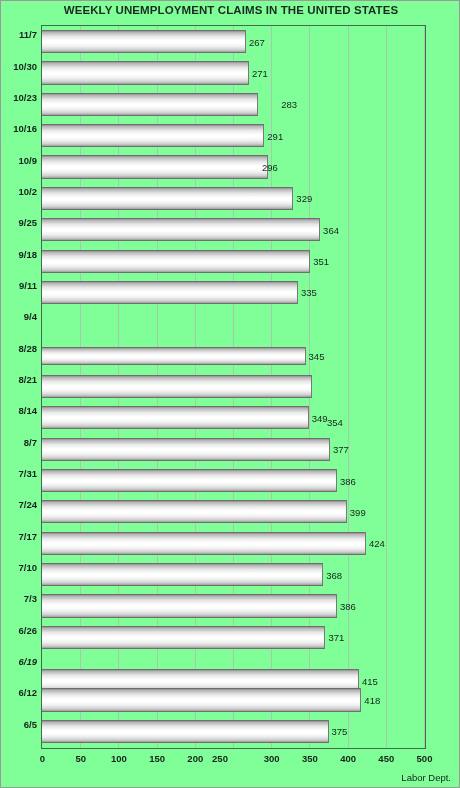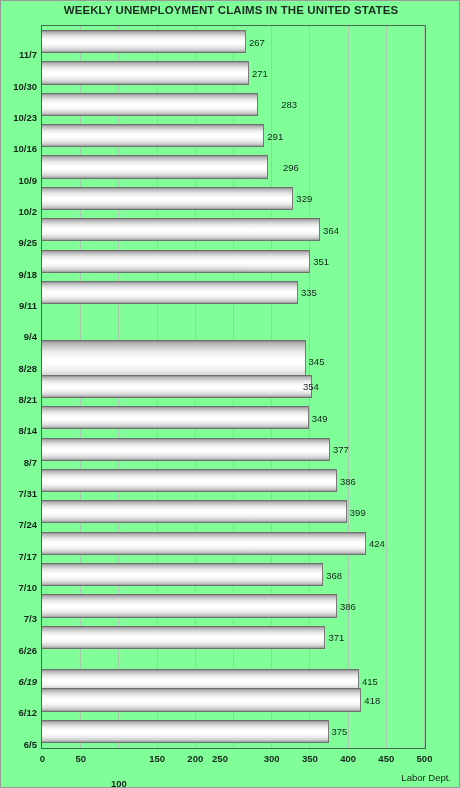--- a/index.html
+++ b/index.html
@@ -103,21 +103,21 @@
     font-size: 9.5px;
     color: #14241a;
     white-space: nowrap;
     padding-left: 3px;
   }
 
   
   #ylabels-layer {
     position: absolute;
     left: 0;
-    top: 36px;
+    top: 16px;
     width: 36px;
     height: 724px;
   }
   .ylabel {
     position: absolute;
     right: 0;
     text-align: right;
     font-size: 9.5px;
     font-weight: bold;
     color: #14241a;
@@ -185,45 +185,45 @@
         <div class="bar-row" style="top: 66.7709px; height: 23.1974px;">
           <div class="bar" style="width: 216.212px;"></div>
           <div class="bar-value" style="left: 216.212px; padding-left: 23px;">283</div>
         </div>
         <div class="bar-row" style="top: 98.1187px; height: 23.1974px;">
           <div class="bar" style="width: 222.324px;"></div>
           <div class="bar-value" style="left: 222.324px;">291</div>
         </div>
         <div class="bar-row" style="top: 129.467px; height: 23.1974px;">
           <div class="bar" style="width: 226.144px;"></div>
-          <div class="bar-value" style="left: 238px;">296</div>
+          <div class="bar-value" style="left: 217px;">296</div>
         </div>
         <div class="bar-row" style="top: 160.814px; height: 23.1974px;">
           <div class="bar" style="width: 251.356px;"></div>
           <div class="bar-value" style="left: 251.356px;">329</div>
         </div>
         <div class="bar-row" style="top: 192.162px; height: 23.1974px; padding-left: 8px;">
           <div class="bar" style="width: 278.096px;"></div>
           <div class="bar-value" style="left: 278.096px;">364</div>
         </div>
         <div class="bar-row" style="top: 223.51px; height: 23.1974px;">
           <div class="bar" style="width: 268.164px;"></div>
           <div class="bar-value" style="left: 268.164px;">351</div>
         </div>
         <div class="bar-row" style="top: 254.858px; height: 23.1974px;">
           <div class="bar" style="width: 255.94px;"></div>
           <div class="bar-value" style="left: 255.94px;">335</div>
         </div>
-        <div class="bar-row" style="top: 314px; height: 41px; border-radius: 6px;">
+        <div class="bar-row" style="top: 321px; height: 18px; border-radius: 6px;">
           <div class="bar" style="width: 263.58px;"></div>
           <div class="bar-value" style="left: 263.58px;">345</div>
         </div>
         <div class="bar-row" style="top: 348.901px; height: 23.1974px;">
           <div class="bar" style="width: 270.456px;"></div>
-          <div class="bar-value" style="left: 258px;">354</div>
+          <div class="bar-value" style="left: 282px; margin-top: 36px;">354</div>
         </div>
         <div class="bar-row" style="top: 380.249px; height: 23.1974px;">
           <div class="bar" style="width: 266.636px;"></div>
           <div class="bar-value" style="left: 266.636px;">349</div>
         </div>
         <div class="bar-row" style="top: 411.597px; height: 23.1974px;">
           <div class="bar" style="width: 288.028px;"></div>
           <div class="bar-value" style="left: 288.028px;">377</div>
         </div>
         <div class="bar-row" style="top: 442.945px; height: 23.1974px;">
@@ -287,21 +287,21 @@
       <div class="ylabel" style="top: 581.435px;">7/3</div>
       <div class="ylabel" style="top: 612.783px;">6/26</div>
       <div class="ylabel" style="top: 644.13px; font-style: italic;">6/19</div>
       <div class="ylabel" style="top: 675.478px;">6/12</div>
       <div class="ylabel" style="top: 706.826px;">6/5</div>
     </div>
 
   <div id="xlabels-layer">
       <div class="xlabel" style="left: 41.5px;">0</div>
       <div class="xlabel" style="left: 79.7px;">50</div>
-      <div class="xlabel" style="left: 117.9px; margin-top: 25px;">100</div>
+      <div class="xlabel" style="left: 117.9px;">100</div>
       <div class="xlabel" style="left: 156.1px;">150</div>
       <div class="xlabel" style="left: 194.3px;">200</div>
       <div class="xlabel" style="left: 219px;">250</div>
       <div class="xlabel" style="left: 270.7px;">300</div>
       <div class="xlabel" style="left: 308.9px;">350</div>
       <div class="xlabel" style="left: 347.1px;">400</div>
       <div class="xlabel" style="left: 385.3px;">450</div>
       <div class="xlabel" style="left: 423.5px;">500</div>
     </div>
 

